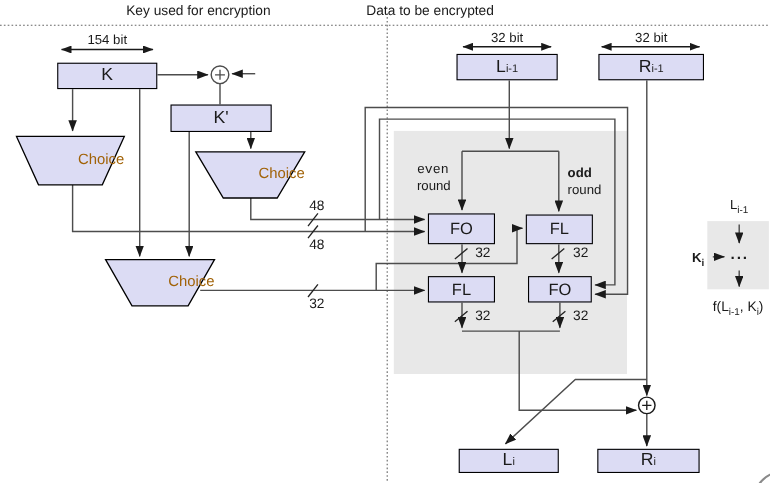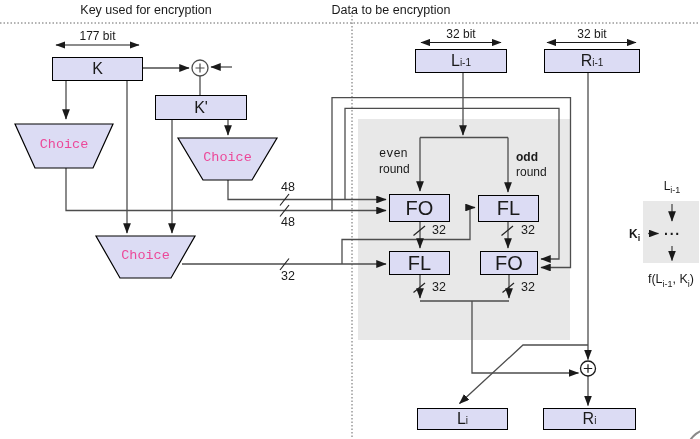--- a/index.html
+++ b/index.html
@@ -3,25 +3,25 @@
 <meta charset="utf-8">
 <style>
   html,body{margin:0;padding:0;background:#fff;}
   #stage{position:relative;width:700px;height:439px;background:#ffffff;overflow:hidden;
          font-family:"Liberation Sans",sans-serif;color:#111;}
   #stage svg{position:absolute;left:0;top:0;}
   .abs{position:absolute;}
   .box{position:absolute;background:#dcdcf4;border:1px solid #000;box-sizing:border-box;
        display:flex;align-items:center;justify-content:center;font-size:16px;color:#1a1a1a;}
   .box sub{font-size:10px;line-height:1;transform:translateY(2px);}
-  .fbox{font-size:20px;}
+  .fbox{font-size:15px;}
   .lbl{position:absolute;font-size:12px;color:#1a1a1a;white-space:nowrap;}
   .ctr{text-align:center;}
   .title{font-size:12.5px;}
-  .trap-lbl{position:absolute;font-size:13.5px;text-align:center;color:#ec4899;font-family:Liberation Mono, monospace;}
+  .trap-lbl{position:absolute;font-size:13.5px;text-align:right;color:#a16207;}
   .buslbl{font-size:12.5px;}
   .mini-sub sub{font-size:9px;}
   .dots{font-weight:bold;letter-spacing:1px;font-size:14px;}
 </style>
 </head>
 <body>
 
 <div id="stage">
 
   <svg width="700" height="439" viewBox="0 0 700 439">
@@ -98,24 +98,24 @@
 
     <g fill="#dcdcf4" stroke="#000" stroke-width="1.2">
       <polygon points="15,124 113,124 93,168 35,168"></polygon>
       <polygon points="178,138 277,138 252,180 203,180"></polygon>
       <polygon points="96,236 195,236 171,278 120,278"></polygon>
     </g>
 
     <circle cx="711" cy="454" r="25" fill="none" stroke="#8a8a8a" stroke-width="2"></circle>
   </svg>
 
-  <div class="lbl title ctr abs" style="left:46px;top:3px;width:200px;">Key used for encryption</div>
-  <div class="lbl title ctr abs" style="left:291px;top:3px;width:200px;">Data to be encryption</div>
+  <div class="lbl title ctr abs" style="left:46px;top:3px;width:200px;text-align:right;">Key used for encryption</div>
+  <div class="lbl title ctr abs" style="left:291px;top:3px;width:200px;">Data to be encrypted</div>
 
-  <div class="lbl ctr abs" style="left:52px;top:29px;width:91px;">177 bit</div>
+  <div class="lbl ctr abs" style="left:52px;top:29px;width:91px;">154 bit</div>
   <div class="lbl ctr abs" style="left:415px;top:27px;width:92px;">32 bit</div>
   <div class="lbl ctr abs" style="left:544px;top:27px;width:96px;">32 bit</div>
 
   <div class="box" style="left:52px;top:57px;width:91px;height:24px;">
       <span>K</span>
     </div>
   <div class="box" style="left:155px;top:95px;width:92px;height:25px;">
       <span>K'</span>
     </div>
 

